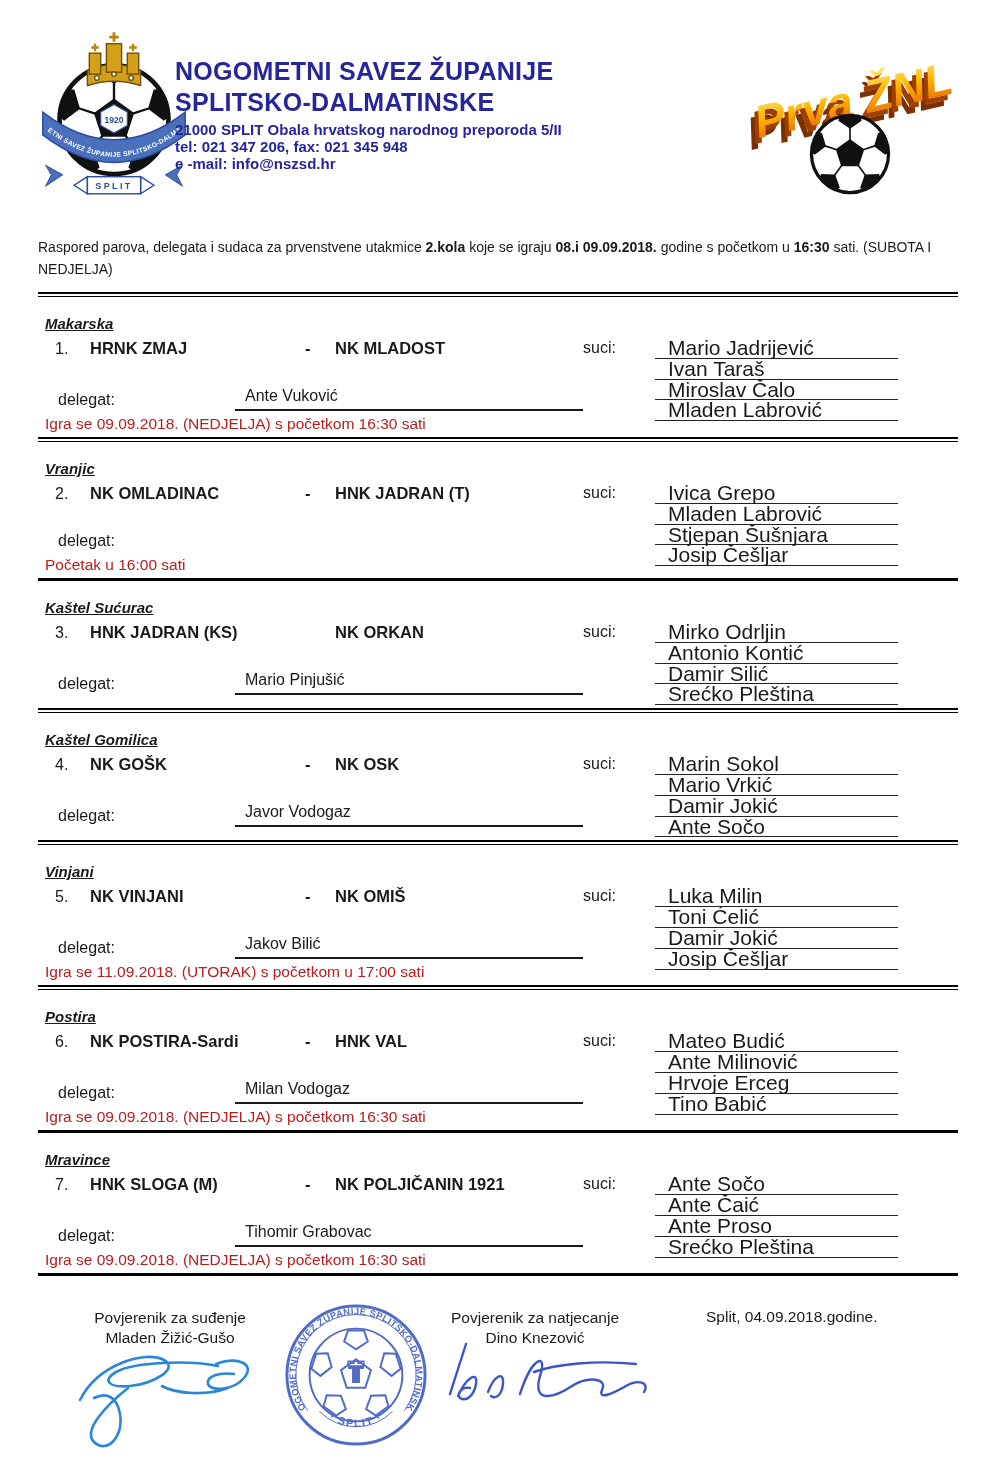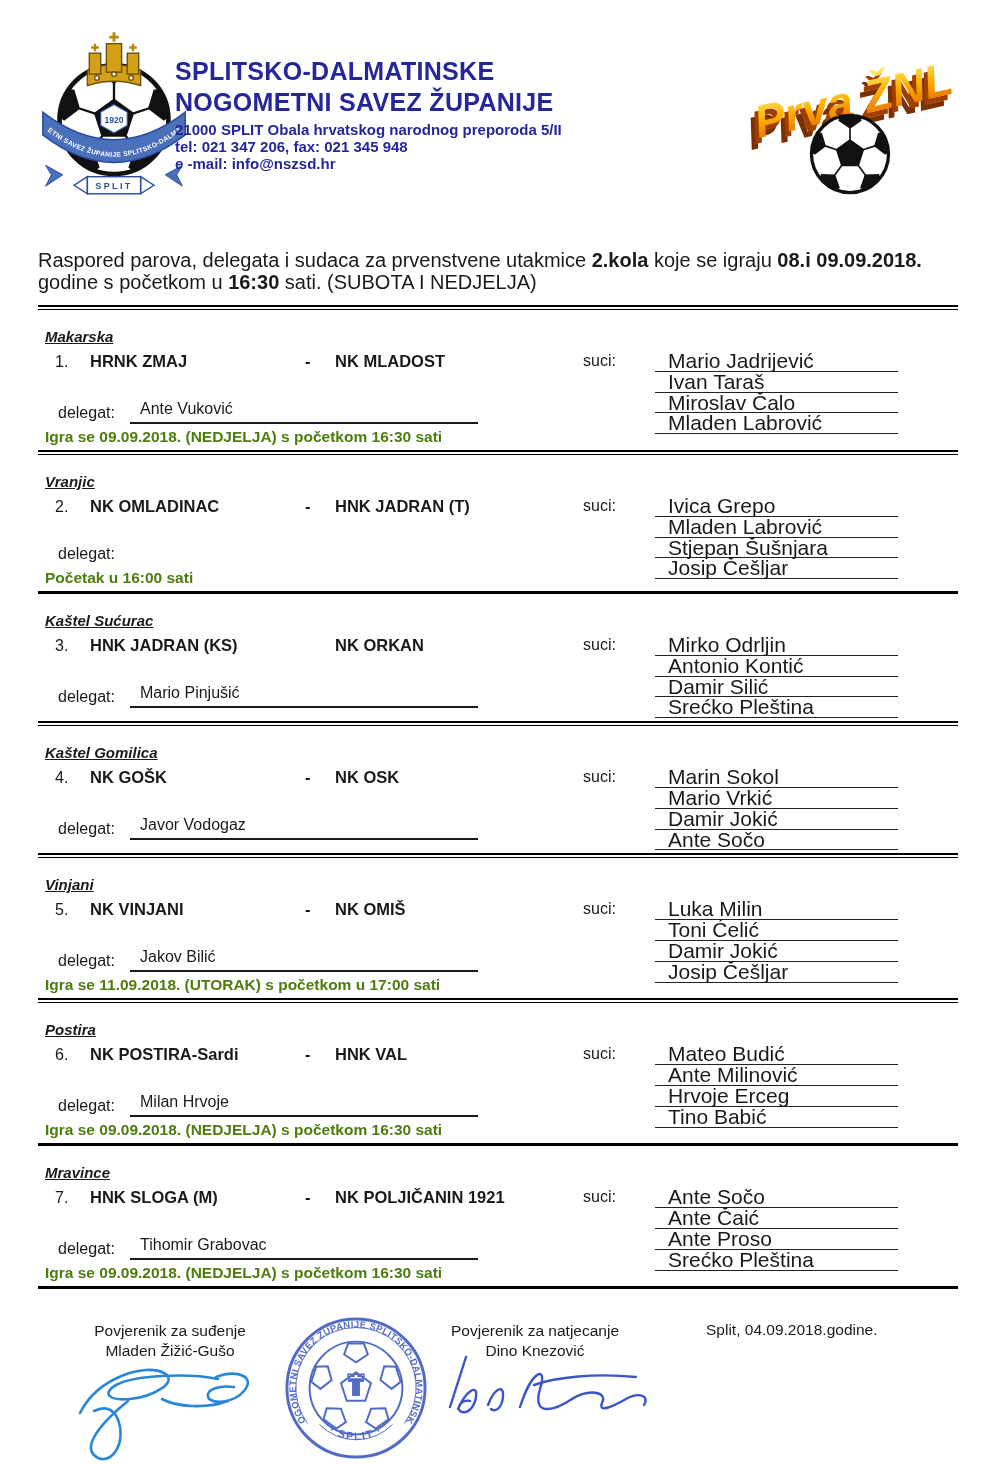--- a/index.html
+++ b/index.html
@@ -11,44 +11,44 @@
   
   header { position:relative; height:206px; }
   .crest { position:absolute; left:0px; top:24px; }
   .org { position:absolute; left:137px; top:56px; color:#26269b; }
   .org-name { font-size:25px; font-weight:bold; line-height:31px; letter-spacing:.3px; }
   .org-sub { font-size:15px; font-weight:bold; line-height:17px; }
   .org-sub.first { margin-top:3px; }
   .league-logo { position:absolute; left:694px; top:20px; }
 
   
-  .intro { margin-top:44px; width:922px; font-size:20px; line-height:21.5px; }
+  .intro { margin-top:31px; width:922px; font-size:14px; line-height:21.5px; }
   .intro b { font-weight:bold; }
 
   
   .divider.double { border-top:2px solid #000; border-bottom:1px solid #000; height:5px; }
   .divider.thick  { border-top:3px solid #000; height:0; }
   .top-divider { margin-top:12px; }
 
   
   .match-section { padding-top:16px; }
   .city { font-size:15px; font-weight:bold; font-style:italic;
           text-decoration:underline; margin-left:7px; line-height:21px; }
   .cols { display:flex; margin-top:4px; }
   .left { width:545px; }
   .match-line { display:flex; padding-left:17px; font-size:16.5px;
                 font-weight:bold; align-items:baseline; line-height:21px; }
   .num { width:35px; font-weight:normal; font-size:16px; }
   .home { width:215px; }
   .dash { width:30px; }
   .delegat-line { display:flex; margin-top:26px; padding-left:20px;
-                  font-size:16px; align-items:flex-end; line-height:22px; }
+                  font-size:16px; align-items:flex-end; line-height:22px;justify-content:space-between; }
   .dlabel { width:72px; }
   .dname { width:348px; border-bottom:2px solid #1a1a1a; padding:0 0 2px 10px; }
-  .note { margin:2px 0 0 7px; color:#4d7c0f; font-weight:bold;
+  .note { margin:2px 0 0 7px; color:#b91c1c; font-weight:normal;
           font-size:15.5px; height:21px; line-height:21px; }
   .right { display:flex; font-size:16px; }
   .slabel { width:72px; padding-top:1px; }
   .refs { width:243px; }
   .ref { height:20.8px; border-bottom:1.5px solid #222; padding-left:13px;
          font-size:21px; line-height:19px; }
   .match-section .divider { margin-top:3px; }
 
   
   .footer { position:relative; height:150px; margin-top:28px; font-size:15.5px; }
@@ -128,22 +128,22 @@
 
       <g>
         <polygon points="52,160 38,169 52,178" fill="#fff" stroke="#2a4da0" stroke-width="1.5"></polygon>
         <polygon points="108,160 122,169 108,178" fill="#fff" stroke="#2a4da0" stroke-width="1.5"></polygon>
         <rect x="52" y="160" width="56" height="18" fill="#fff" stroke="#2a4da0" stroke-width="1.5"></rect>
         <text x="80" y="173" text-anchor="middle" font-size="9.5" font-weight="bold" letter-spacing="2.5" fill="#2a4da0">SPLIT</text>
       </g>
     </svg>
 
     <div class="org">
+      <div class="org-name">NOGOMETNI SAVEZ ŽUPANIJE</div>
       <div class="org-name">SPLITSKO-DALMATINSKE</div>
-      <div class="org-name">NOGOMETNI SAVEZ ŽUPANIJE</div>
       <div class="org-sub first">21000 SPLIT Obala hrvatskog narodnog preporoda 5/II</div>
       <div class="org-sub">tel: 021 347 206, fax: 021 345 948</div>
       <div class="org-sub">e -mail: info@nszsd.hr</div>
     </div>
 
     <svg class="league-logo" width="250" height="186" viewBox="0 0 250 186">
       <defs>
         <linearGradient id="gold" x1="0" y1="0" x2="0" y2="1">
           <stop offset="0" stop-color="#ffef7a"></stop>
           <stop offset="0.45" stop-color="#ffb300"></stop>
@@ -338,21 +338,21 @@
       <div class="cols">
         <div class="left">
           <div class="match-line">
             <span class="num">6.</span>
             <span class="home">NK POSTIRA-Sardi</span>
             <span class="dash">-</span>
             <span class="away">HNK VAL</span>
           </div>
           <div class="delegat-line">
             <span class="dlabel">delegat:</span>
-            <span class="dname">Milan Hrvoje</span>
+            <span class="dname">Milan Vodogaz</span>
           </div>
           <div class="note">Igra se 09.09.2018. (NEDJELJA) s početkom 16:30 sati</div>
         </div>
         <div class="right">
           <span class="slabel">suci:</span>
           <div class="refs">
             <div class="ref">Mateo Budić</div>
             <div class="ref">Ante Milinović</div>
             <div class="ref">Hrvoje Erceg</div>
             <div class="ref">Tino Babić</div>

